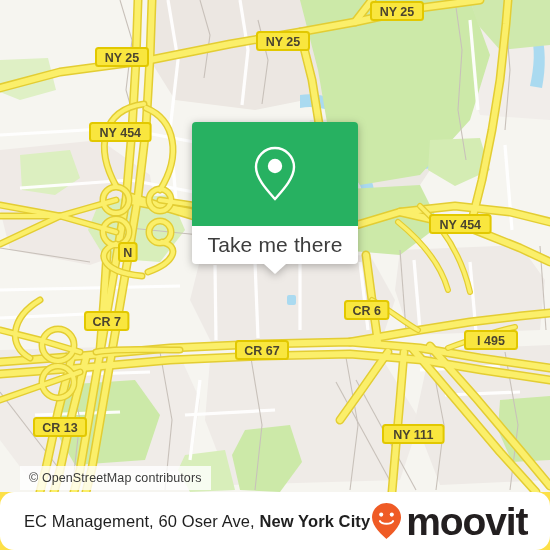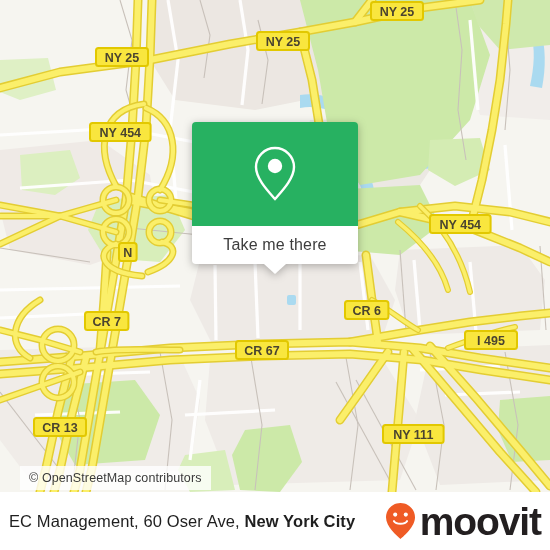--- a/index.html
+++ b/index.html
@@ -15,29 +15,29 @@
     padding:0 9px;background:rgba(255,255,255,0.80);z-index:40;margin-left:20px;}
   #attrib span{font-size:12.5px;color:#3a3a3a;letter-spacing:.1px;white-space:nowrap;}
 
   
   #popup{position:absolute;left:192px;top:122px;width:166px;z-index:60;
     filter:drop-shadow(0 2px 4px rgba(0,0,0,.28));}
   #popup .head{height:104px;background:#27b161;border-radius:4px 4px 0 0;
     display:flex;align-items:center;justify-content:center;}
   #popup .body{height:38px;background:#fff;border-radius:0 0 4px 4px;
     display:flex;align-items:center;justify-content:center;}
-  #popup .body span{font-size:16px;color:#3d3d3d;letter-spacing:.15px;}
+  #popup .body span{font-size:21px;color:#3d3d3d;letter-spacing:.15px;}
   #popup .tail{position:absolute;left:50%;transform:translateX(-50%);top:142px;
     width:0;height:0;border-left:11px solid transparent;border-right:11px solid transparent;
     border-top:10px solid #fff;}
 
   
   #footer{position:absolute;left:0;top:492px;width:550px;height:58px;background:#fff;
-    display:flex;align-items:center;justify-content:space-between;padding:0 9px;
-    box-sizing:border-box;z-index:70;}
+    display:flex;align-items:center;justify-content:space-between;padding:0 24px;
+    box-sizing:border-box;z-index:70;border-radius:14px;}
   #footer .title{font-size:16.5px;color:#1f1f1f;letter-spacing:.1px;white-space:nowrap;}
   #footer .title b{font-weight:700;}
   #brand{display:flex;align-items:center;gap:3px;}
   #brand .word{font-size:39px;font-weight:700;color:#231f20;letter-spacing:-1.1px;
     line-height:1;}
 </style>
 </head>
 <body>
 
 <div id="app">

